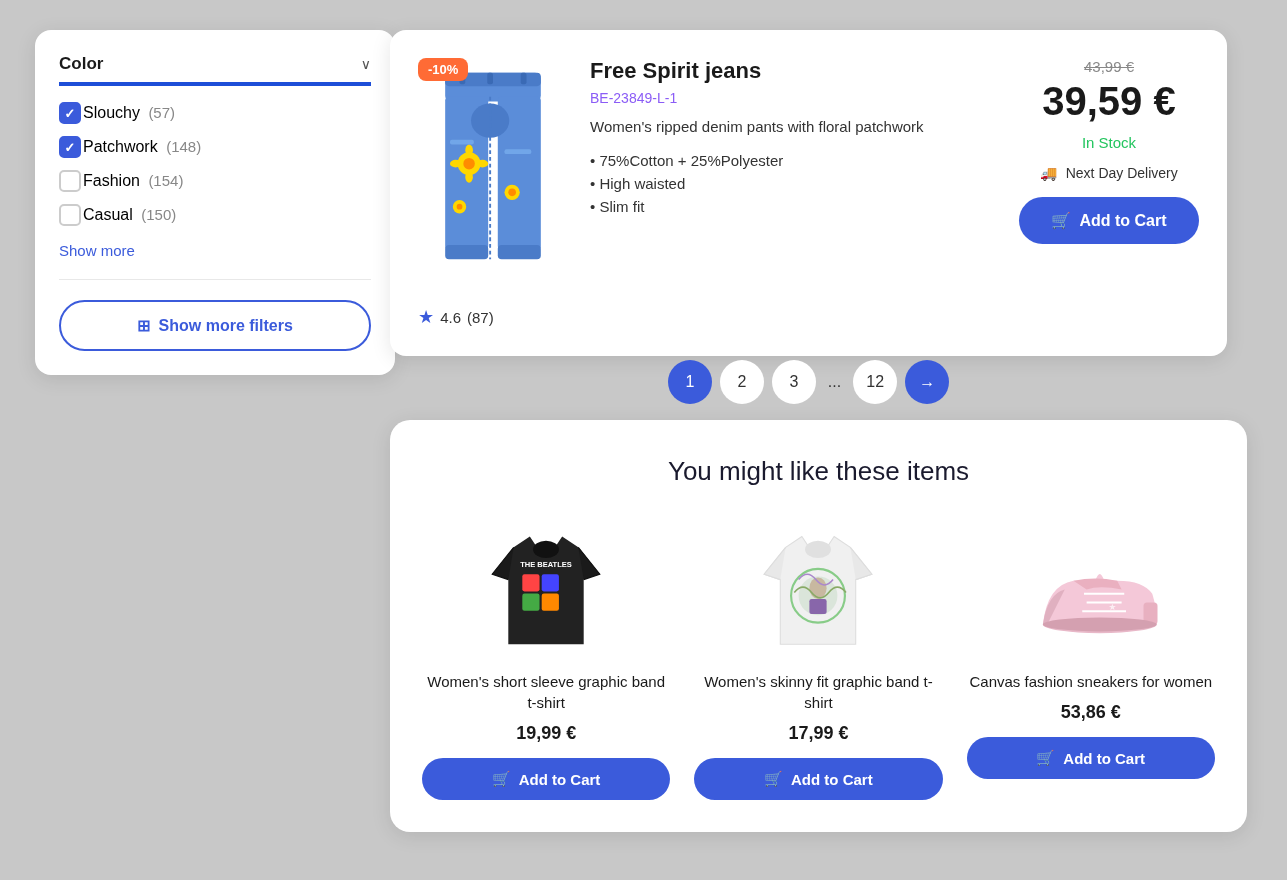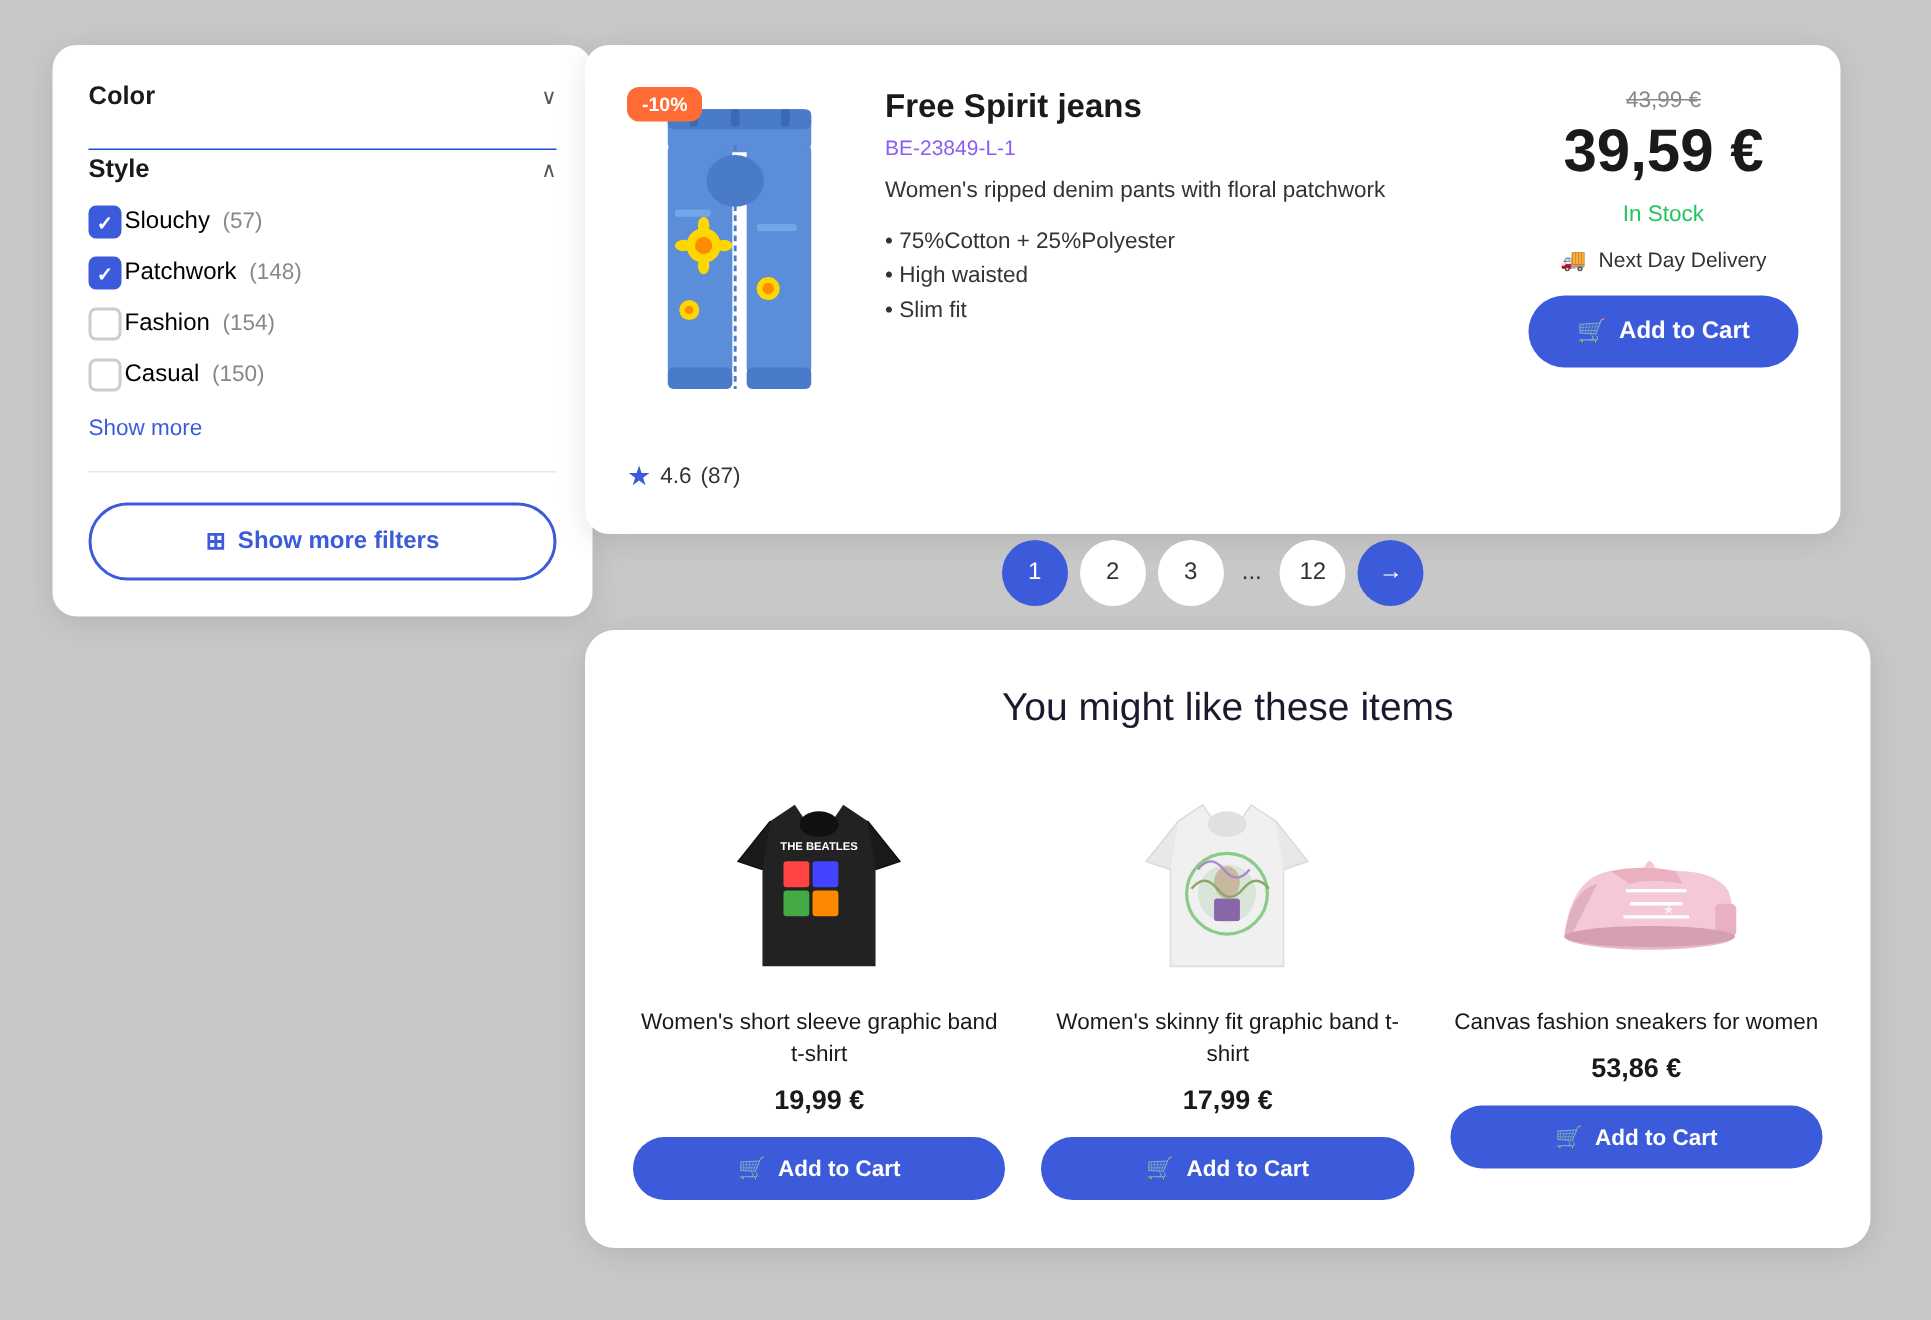--- a/index.html
+++ b/index.html
@@ -22,23 +22,23 @@
       border-radius: 16px;
       padding: 24px;
       box-shadow: 0 4px 20px rgba(0,0,0,0.1);
       z-index: 2;
     }
 
     .filter-section-header {
       display: flex;
       justify-content: space-between;
       align-items: center;
-      padding-bottom: 25px;
-      border-bottom: 1px solid #1d4ed8;
-      margin-bottom: 3px;
+      padding-bottom: 8px;
+      border-bottom: 4px solid #1d4ed8;
+      margin-bottom: 16px;
     }
 
     .filter-section-header h3 {
       font-size: 17px;
       font-weight: 600;
       color: #1a1a1a;
     }
 
     .chevron-icon {
       font-size: 14px;
@@ -405,24 +405,20 @@
 <body>
 
 <div class="filter-panel">
   
   <div class="filter-section-header">
     <h3>Color</h3>
     <span class="chevron-icon">∨</span>
   </div>
 
   
-  <div class="style-header">
-    <h3>Style</h3>
-    <span class="chevron-icon">∧</span>
-  </div>
 
   
   <div class="style-item">
     <div class="checkbox checked"></div>
     <span>
       <span>Slouchy</span>
       <span class="style-count">(57)</span>
     </span>
   </div>
 

